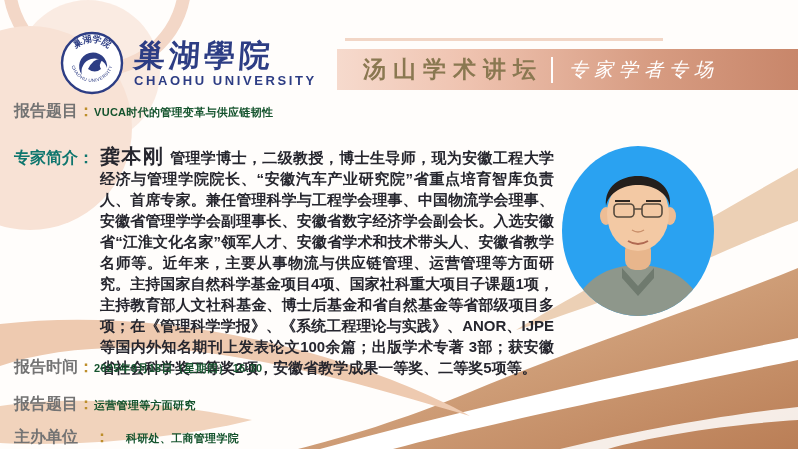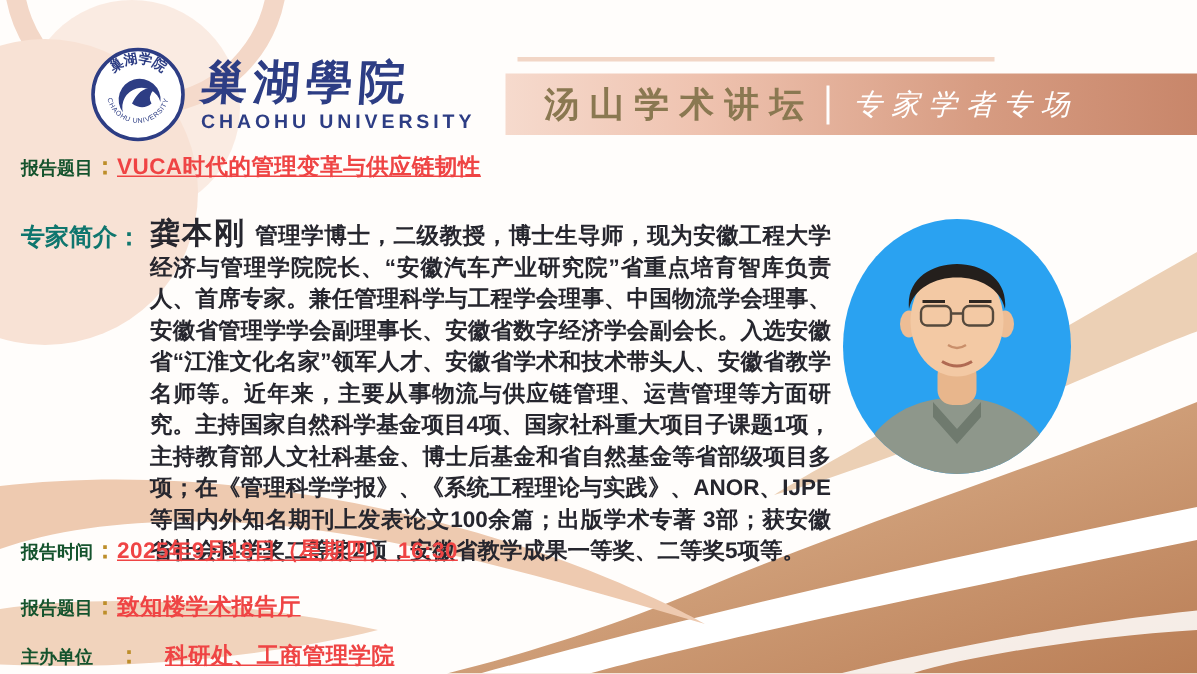--- a/index.html
+++ b/index.html
@@ -32,23 +32,23 @@
     margin-left:26px;font-size:23px;font-weight:bold;color:#8a7851;letter-spacing:7px;white-space:nowrap;
   }
   .banner-divider{width:2px;height:26px;background:#ffffff;margin:0 16px 0 8px;}
   .banner-subtitle{
     font-family:"DejaVu Serif","Liberation Serif",serif;
     font-size:19px;color:#ffffff;letter-spacing:6px;white-space:nowrap;font-style:italic;
   }
 
   
   .row{position:absolute;left:14px;display:flex;align-items:baseline;z-index:3;white-space:nowrap;}
-  .row-label{font-size:12px;font-weight:bold;color:#14532d;text-align:center;}
+  .row-label{font-size:16px;font-weight:bold;color:#737373;text-align:center;}
   .row-colon{font-size:16px;font-weight:bold;color:#bd8e2a;}
-  .row-value{font-size:15px;font-weight:bold;color:#ef4444;letter-spacing:.3px;text-decoration:underline;}
+  .row-value{font-size:11px;font-weight:bold;color:#14532d;letter-spacing:.3px;}
   #row-topic{top:101px;}
   #row-time{top:357px;}
   #row-place{top:394px;}
   #row-host{top:427px;gap:16px;}
 
   
   .profile{position:absolute;left:14px;top:146px;width:540px;z-index:3;}
   .profile-label{position:absolute;left:0;top:2px;font-size:16px;font-weight:bold;color:#0f766e;}
   .profile-text{
     margin-left:86px;text-align:justify;
@@ -150,20 +150,20 @@
 
 <div class="row" id="row-time">
   <span class="row-label">报告时间</span>
     <span class="row-colon">：</span>
   <span class="row-value">2025年9月18日（星期四） 16:30</span>
 </div>
 
 <div class="row" id="row-place">
   <span class="row-label">报告题目</span>
     <span class="row-colon">：</span>
-  <span class="row-value">致知楼学术报告厅</span>
+  <span class="row-value">运营管理等方面研究</span>
 </div>
 
 <div class="row" id="row-host">
   <span class="row-label">主办单位</span>
     <span class="row-colon">：</span>
   <span class="row-value">科研处、工商管理学院</span>
 </div>
 
 </body></html>

